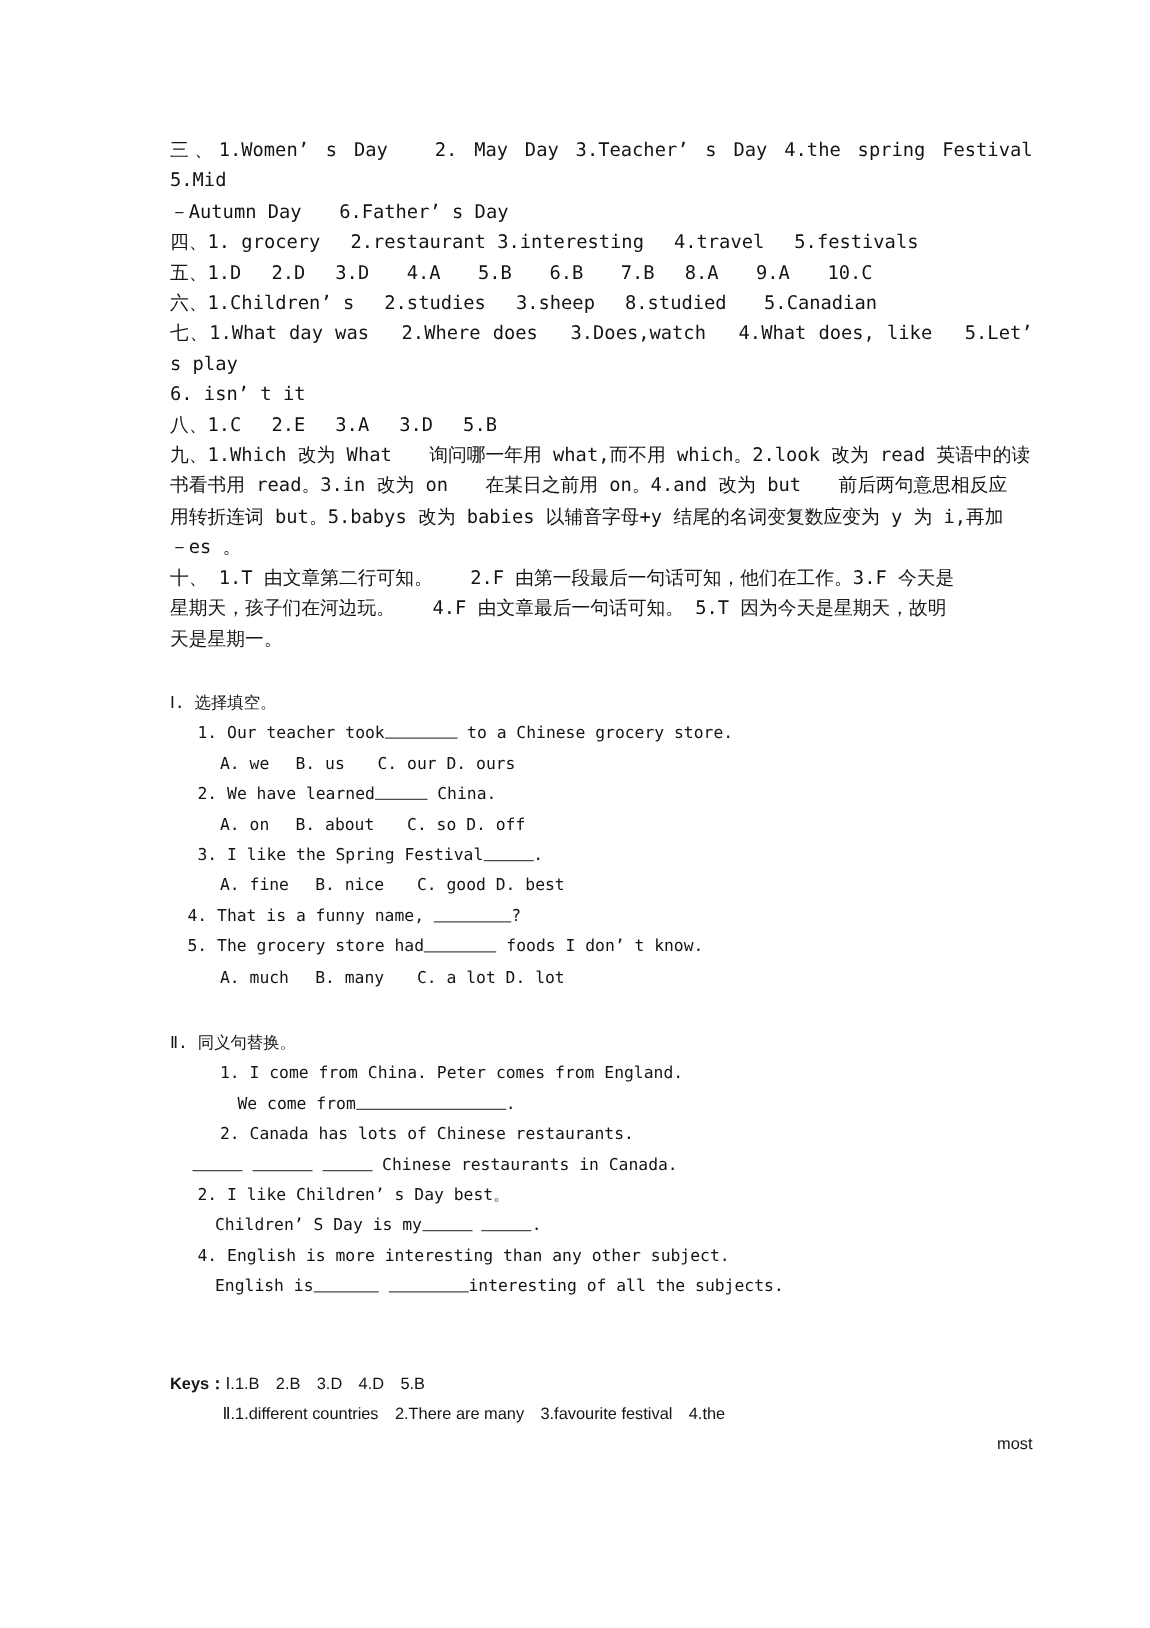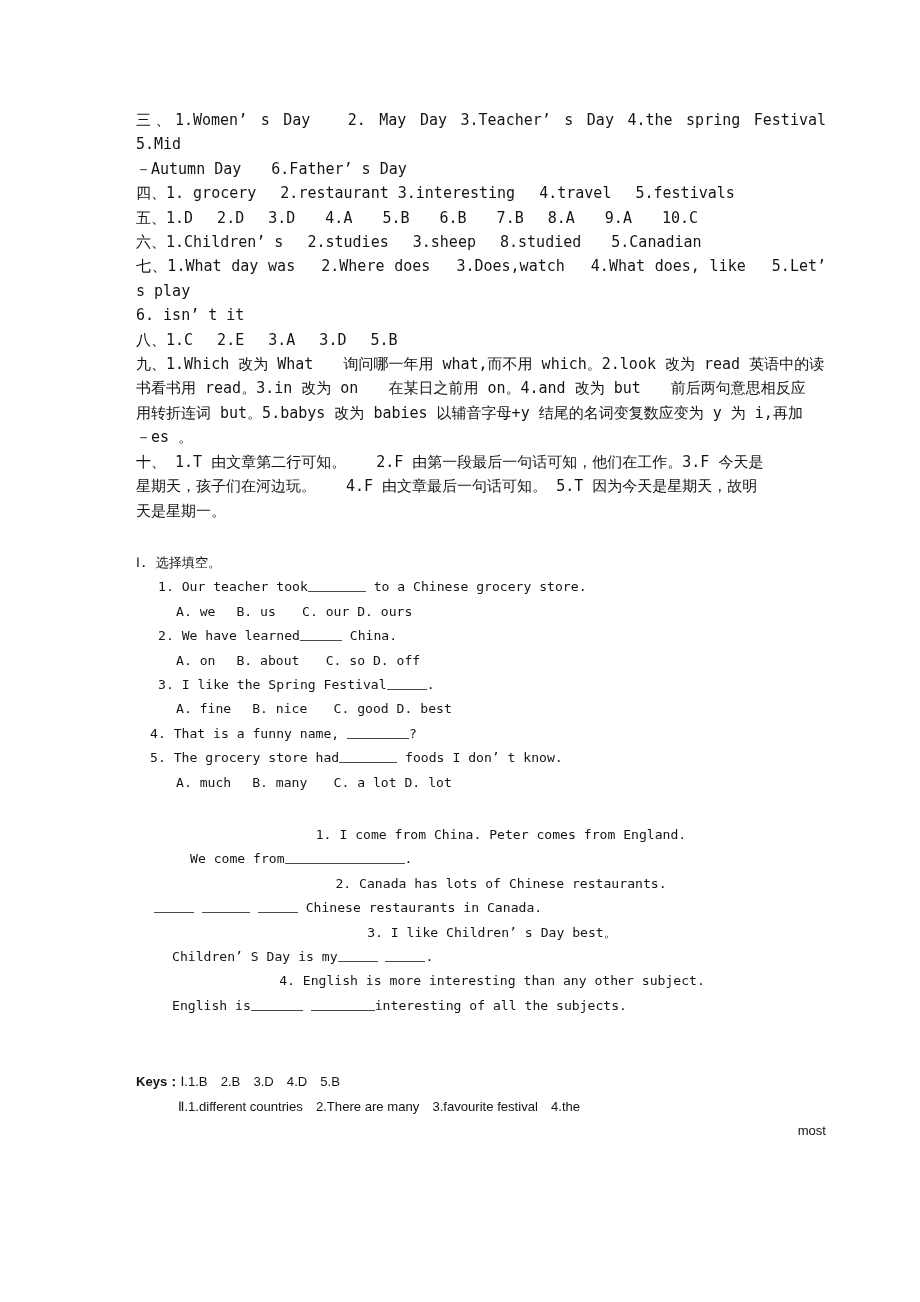--- a/index.html
+++ b/index.html
@@ -57,21 +57,20 @@
   }
   .q-sub {
     white-space: pre-wrap;
     margin: 0;
     padding-left: 40px;
   }
   .q-line2 {
     white-space: pre-wrap;
     margin: 0;
     padding-left: 40px;
-    text-align: center;
   }
   .q-sub2 {
     white-space: pre-wrap;
     margin: 0;
     padding-left: 54px;
   }
   .blank {
     display: inline-block;
     border-bottom: 1px solid #4a4a4a;
     vertical-align: baseline;
@@ -131,28 +130,29 @@
 
       <div class="q-line" style="padding-left:14px"><span>4. That is a funny name, </span><span class="blank" style="width:62px"></span><span>?</span></div>
 
       <div class="q-line" style="padding-left:14px"><span>5. The grocery store had</span><span class="blank" style="width:58px"></span><span> foods I don’ t know.</span></div>
       <div class="q-sub">A. much　 B. many　　C. a lot D. lot</div>
     </div>
 
     <div class="spacer-md"></div>
 
     <div class="ex-section">
+      <div class="sec-head">Ⅱ. 同义句替换。</div>
 
       <div class="q-line2">1. I come from China. Peter comes from England.</div>
       <div class="q-sub2"><span>We come from</span><span class="blank" style="width:120px"></span><span>.</span></div>
 
       <div class="q-line2">2. Canada has lots of Chinese restaurants.</div>
       <div class="q-sub2" style="padding-left:18px"><span class="blank" style="width:40px"></span><span> </span><span class="blank" style="width:48px"></span><span> </span><span class="blank" style="width:40px"></span><span> Chinese restaurants in Canada.</span></div>
 
-      <div class="q-line2" style="padding-left:22px">3. I like Children’ s Day best。</div>
+      <div class="q-line2" style="padding-left:22px">2. I like Children’ s Day best。</div>
       <div class="q-sub2" style="padding-left:36px"><span>Children’ S Day is my</span><span class="blank" style="width:40px"></span><span> </span><span class="blank" style="width:40px"></span><span>.</span></div>
 
       <div class="q-line2" style="padding-left:22px">4. English is more interesting than any other subject.</div>
       <div class="q-sub2" style="padding-left:36px"><span>English is</span><span class="blank" style="width:52px"></span><span> </span><span class="blank" style="width:64px"></span><span>interesting of all the subjects.</span></div>
     </div>
 
     <div class="spacer-xl"></div>
 
     <div class="keys-block">
       <div class="keys-line"><span class="keys-label">Keys：</span><span>Ⅰ.1.B　2.B　3.D　4.D　5.B</span></div>

